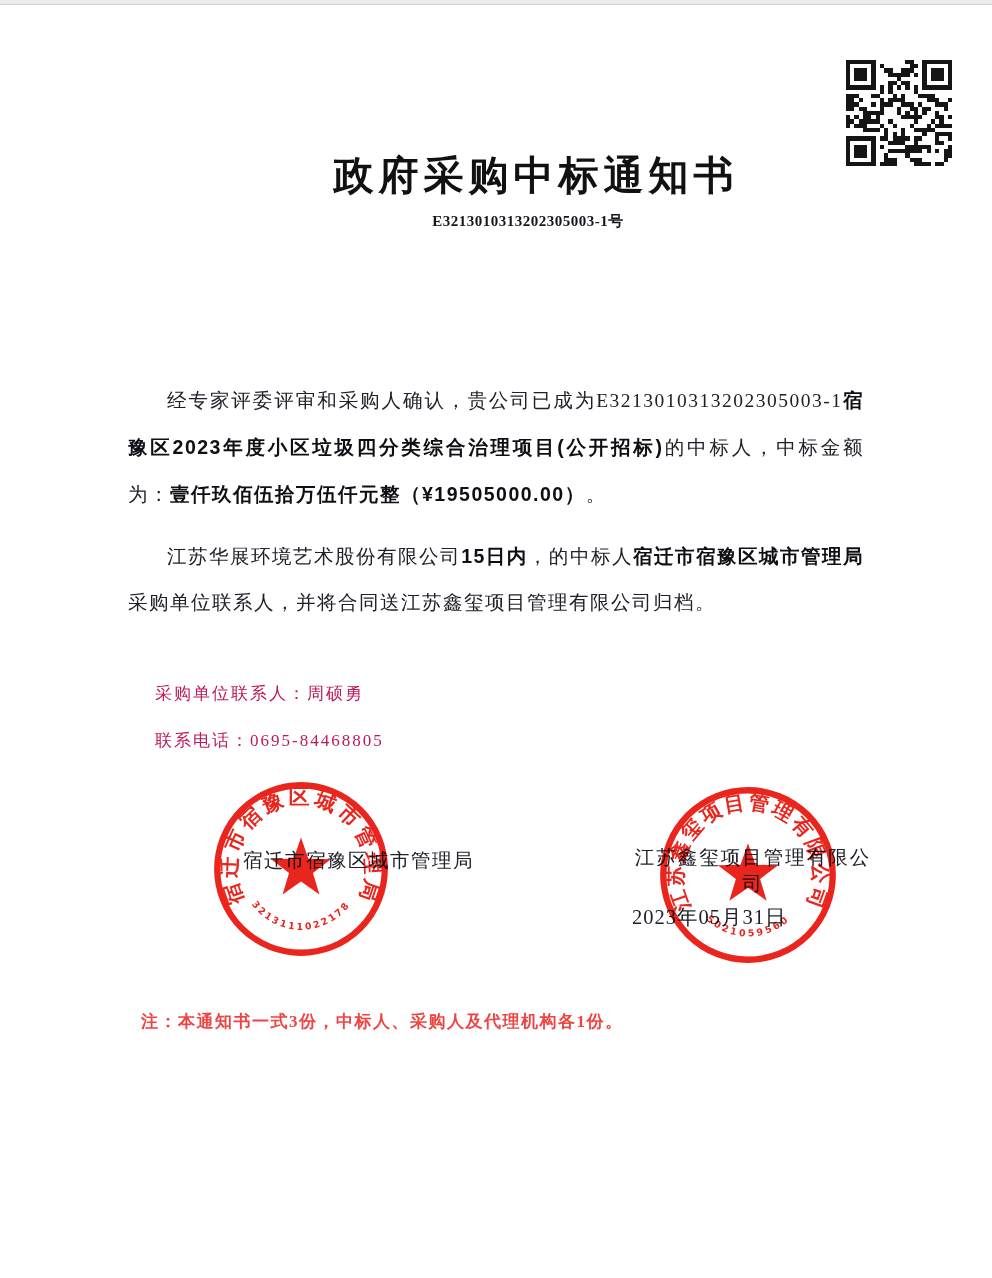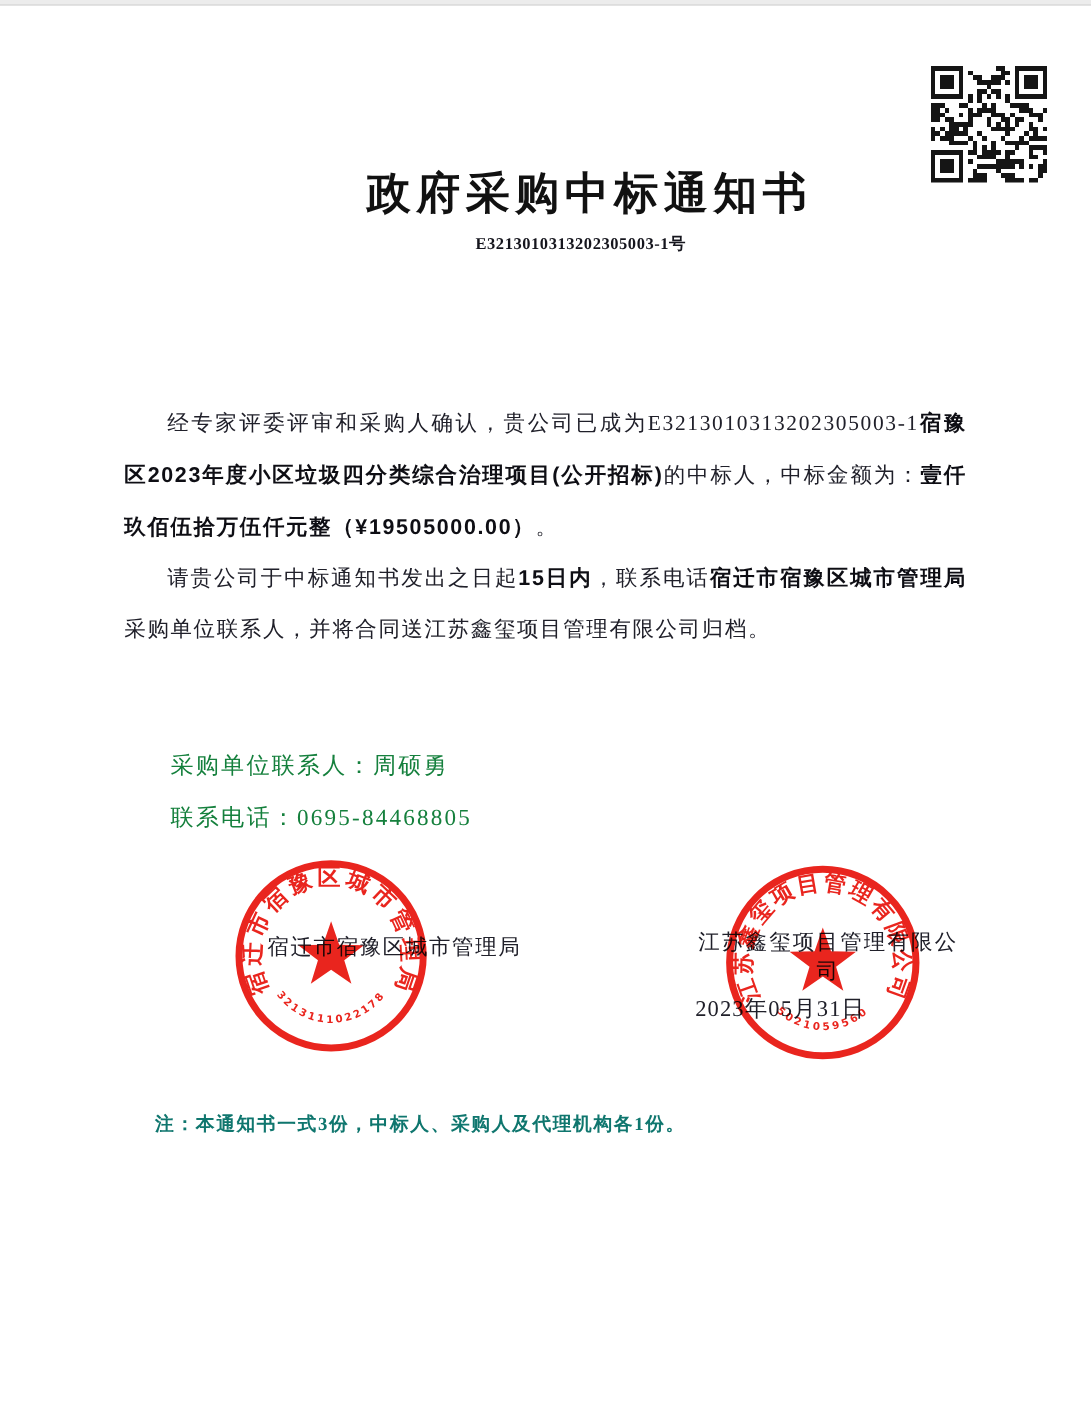--- a/index.html
+++ b/index.html
@@ -32,47 +32,47 @@
   .recipient {
     position: absolute; left: 115px; top: 310px;
     font-size: 19.5px; font-weight: 700; letter-spacing: 1px;
     font-family: "Liberation Sans", sans-serif; color: #101018;
   }
   .body-text {
     position: absolute; left: 113px; top: 362px; width: 766px;
     font-size: 19.5px; line-height: 46px; letter-spacing: 1.5px;
     text-align: justify; color: #20202a;
   }
-  .body-text p { margin: 0; text-indent: 2em; }
+  .body-text p { margin: 15px; text-indent: 2em; }
   .b {
     font-family: "Liberation Sans", sans-serif;
     font-weight: 700; color: #0e0e14;
   }
-  .contact-line { position: absolute; left: 155px; font-size: 21px; letter-spacing: 2px; color: #15803d; }
+  .contact-line { position: absolute; left: 155px; font-size: 17px; letter-spacing: 2px; color: #be185d; }
   .contact-person { top: 682px; }
   .contact-phone  { top: 729px; }
   .sig-org-left {
     position: absolute; left: 243px; top: 847px;
     font-size: 19.5px; letter-spacing: 1.5px; color: #20202a; z-index: 1;
   }
   .sig-org-right {
     position: absolute; left: 633px; top: 845px; width: 240px;
     font-size: 19.5px; letter-spacing: 2px; color: #20202a;
     text-align: center; line-height: 26px; z-index: 1;
   }
   .sig-date {
     position: absolute; left: 632px; top: 903px;
     font-size: 20.5px; letter-spacing: 1px; color: #20202a; z-index: 1;
   }
   .seal { position: absolute; z-index: 2; mix-blend-mode: multiply; opacity: 0.93; }
   .seal-left  { left: 212px; top: 780px; width: 178px; height: 178px; }
   .seal-right { left: 658px; top: 785px; width: 180px; height: 180px; }
   .note {
     position: absolute; left: 141px; top: 1010px;
-    font-size: 17px; font-weight: 700; letter-spacing: 1.5px; color: #0f766e;
+    font-size: 17px; font-weight: 700; letter-spacing: 1.5px; color: #ef4444;
   }
 </style>
 </head>
 <body>
 
 <div class="page">
 
   <div class="top-strip"></div>
 
   <svg class="qr" id="qr-svg" viewBox="0 0 25 25" shape-rendering="crispEdges">
@@ -378,21 +378,21 @@
       <rect x="22" y="24" width="1" height="1" fill="#151515"></rect>
     </svg>
 
   <div class="doc-title">政府采购中标通知书</div>
 
   <div class="doc-number">E3213010313202305003-1号</div>
 
 
   <div class="body-text">
     <p><span>经专家评委评审和采购人确认，贵公司已成为E3213010313202305003-1</span><span class="b">宿豫区2023年度小区垃圾四分类综合治理项目(公开招标)</span><span>的中标人，中标金额为：</span><span class="b">壹仟玖佰伍拾万伍仟元整（¥19505000.00）</span><span>。</span></p>
-    <p><span>请贵公司于中标通知书发出之日起</span><span class="b">15日内</span><span>，联系电话</span><span class="b">宿迁市宿豫区城市管理局</span><span> 采购单位联系人，并将合同送江苏鑫玺项目管理有限公司归档。</span></p>
+    <p><span>江苏华展环境艺术股份有限公司</span><span class="b">15日内</span><span>，的中标人</span><span class="b">宿迁市宿豫区城市管理局</span><span> 采购单位联系人，并将合同送江苏鑫玺项目管理有限公司归档。</span></p>
   </div>
 
   <div class="contact-line contact-person">采购单位联系人：周硕勇</div>
   <div class="contact-line contact-phone">联系电话：0695-84468805</div>
 
   <div class="sig-org-left">宿迁市宿豫区城市管理局</div>
 
   <svg class="seal seal-left" viewBox="0 0 170 170">
     <defs>
       <path id="arcTopL" d="M 31.3 116 A 62 62 0 1 1 138.7 116" fill="none"></path>

